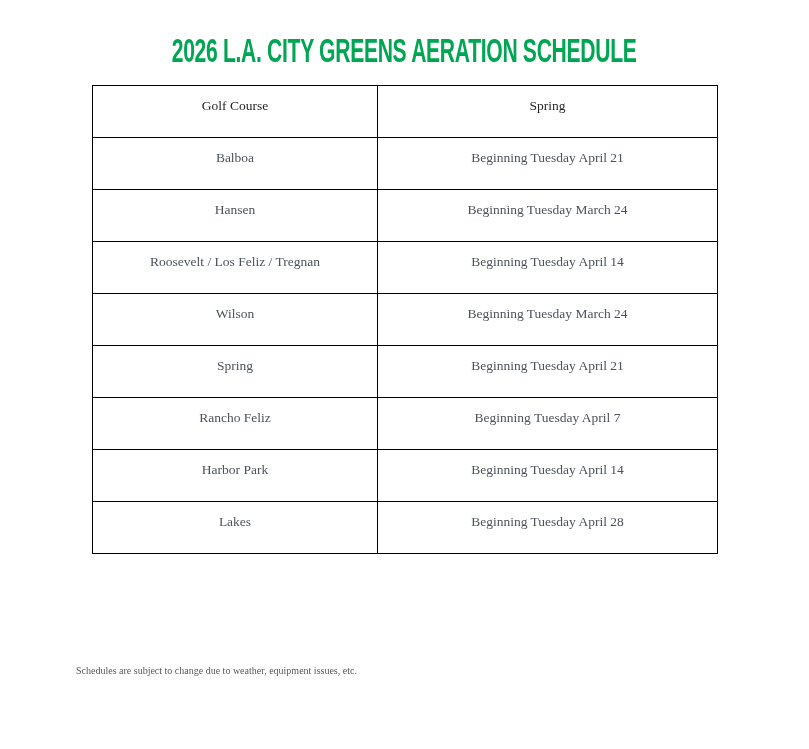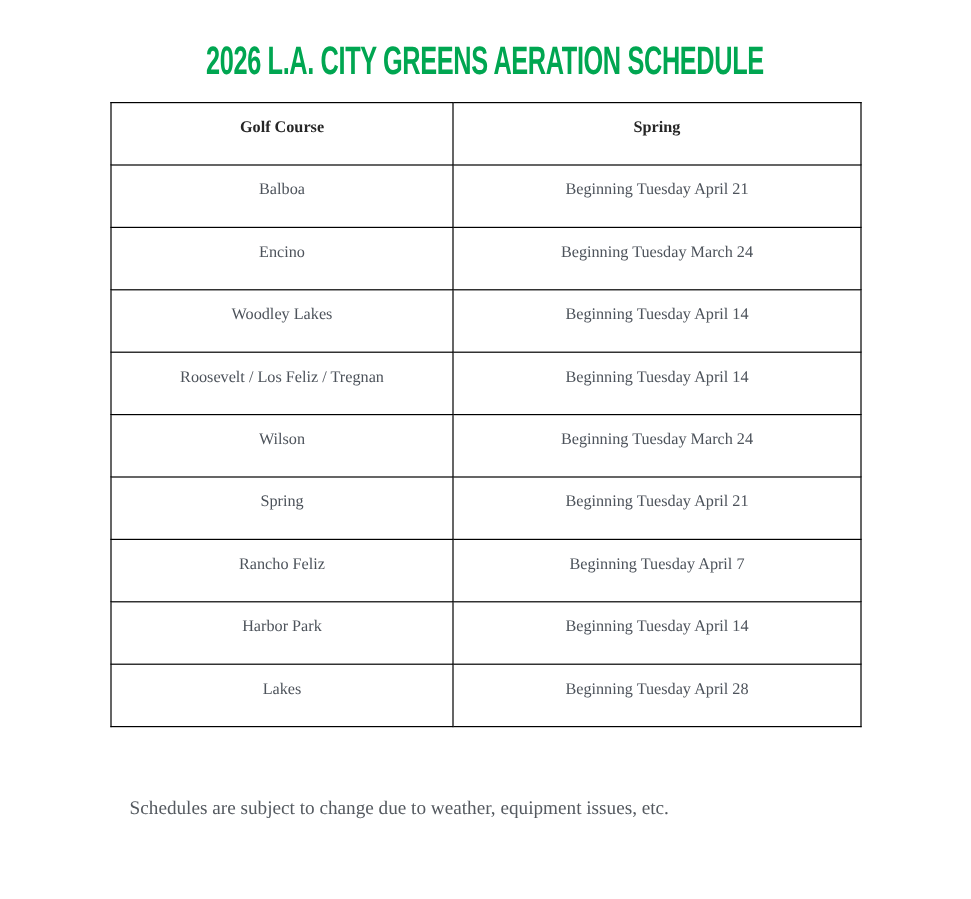--- a/index.html
+++ b/index.html
@@ -43,35 +43,35 @@
   table.schedule td {
     border: 1px solid #000000;
     text-align: center;
     vertical-align: top;
     height: 52px;
     padding-top: 12px;
     font-size: 13.5px;
     line-height: 15px;
   }
   table.schedule th {
-    font-weight: 700;
+    font-weight: 400;
     color: #262626;
   }
   table.schedule td {
     font-weight: 400;
     color: #4d535b;
     margin-left: 42px;
   }
   col.c1 { width: 285px; }
   col.c2 { width: 340px; }
   .footnote {
     position: absolute;
-    left: 108px;
+    left: 76px;
     top: 665px;
-    font-size: 16px;
+    font-size: 10px;
     color: #555a60;
   }
 </style>
 </head>
 <body>
 
 <div class="page">
 
   <h1 class="title">
     <span class="title-text" style="color: rgb(0, 166, 81);">2026 L.A. CITY GREENS AERATION SCHEDULE</span>
@@ -87,26 +87,22 @@
         <th>Golf Course</th>
         <th>Spring</th>
       </tr>
     </thead>
     <tbody>
       <tr>
         <td>Balboa</td>
         <td>Beginning Tuesday April 21</td>
       </tr>
       <tr>
-        <td>Encino</td>
+        <td>Hansen</td>
         <td>Beginning Tuesday March 24</td>
-      </tr>
-      <tr>
-        <td>Woodley Lakes</td>
-        <td>Beginning Tuesday April 14</td>
       </tr>
       <tr>
         <td>Roosevelt / Los Feliz / Tregnan</td>
         <td>Beginning Tuesday April 14</td>
       </tr>
       <tr>
         <td>Wilson</td>
         <td>Beginning Tuesday March 24</td>
       </tr>
       <tr>

